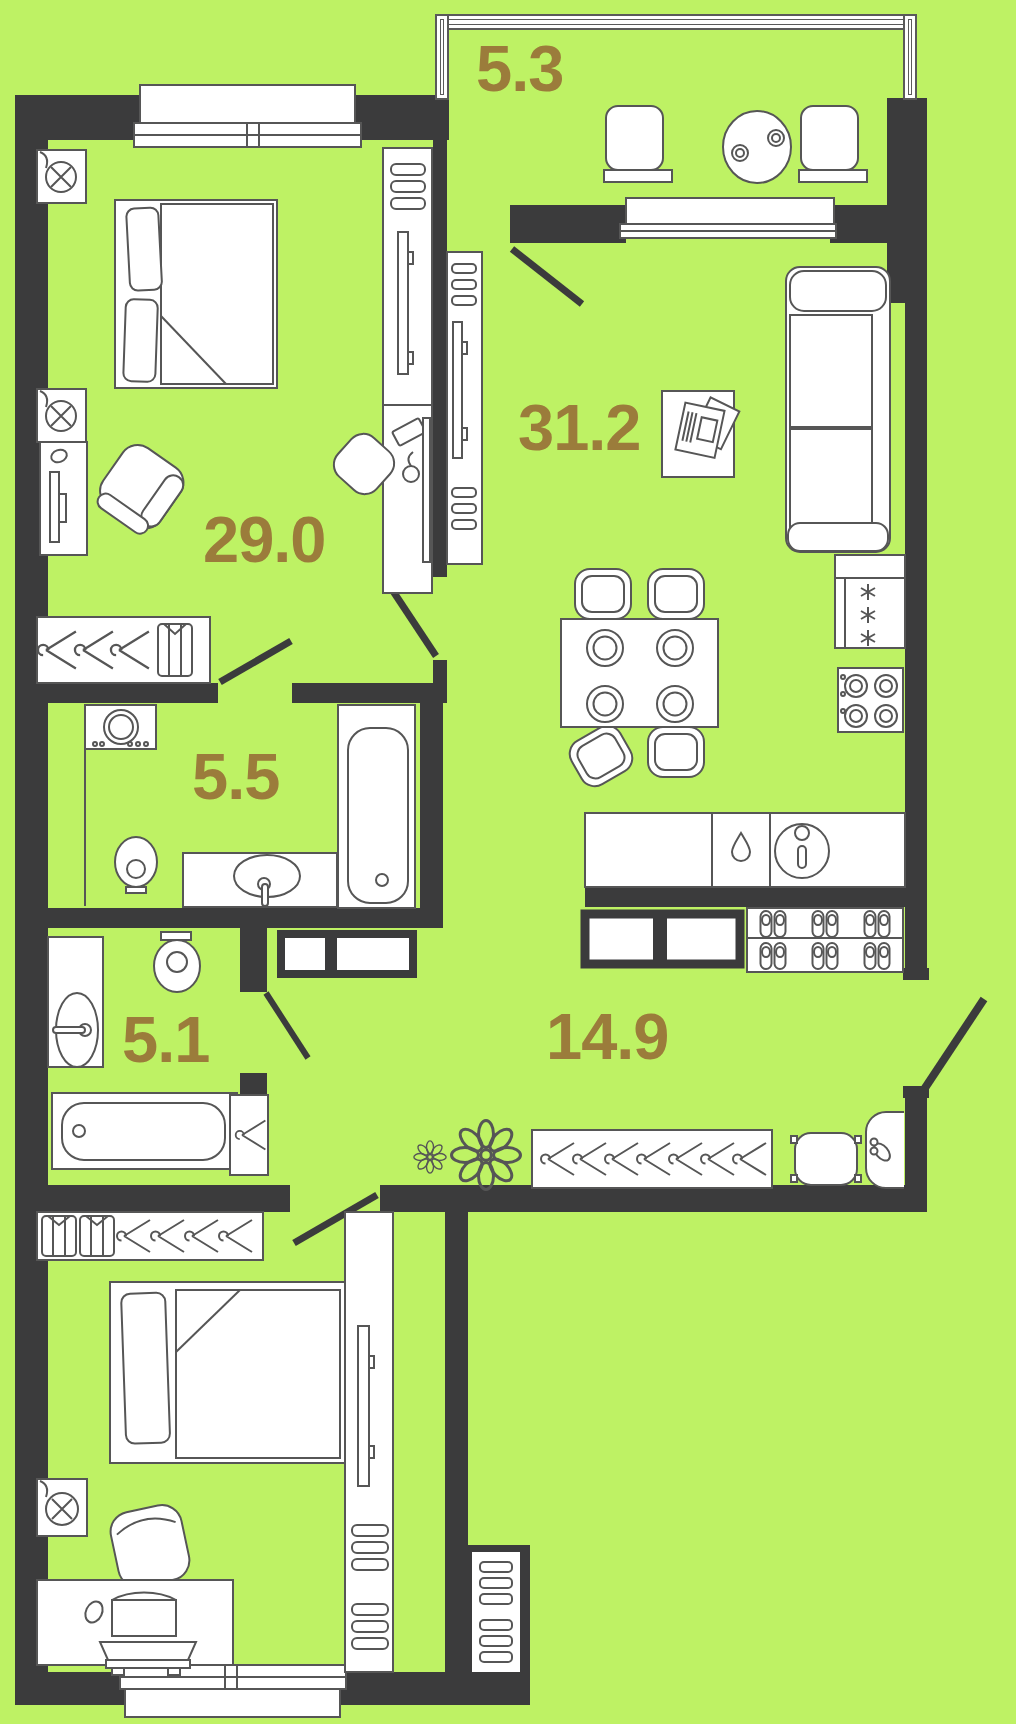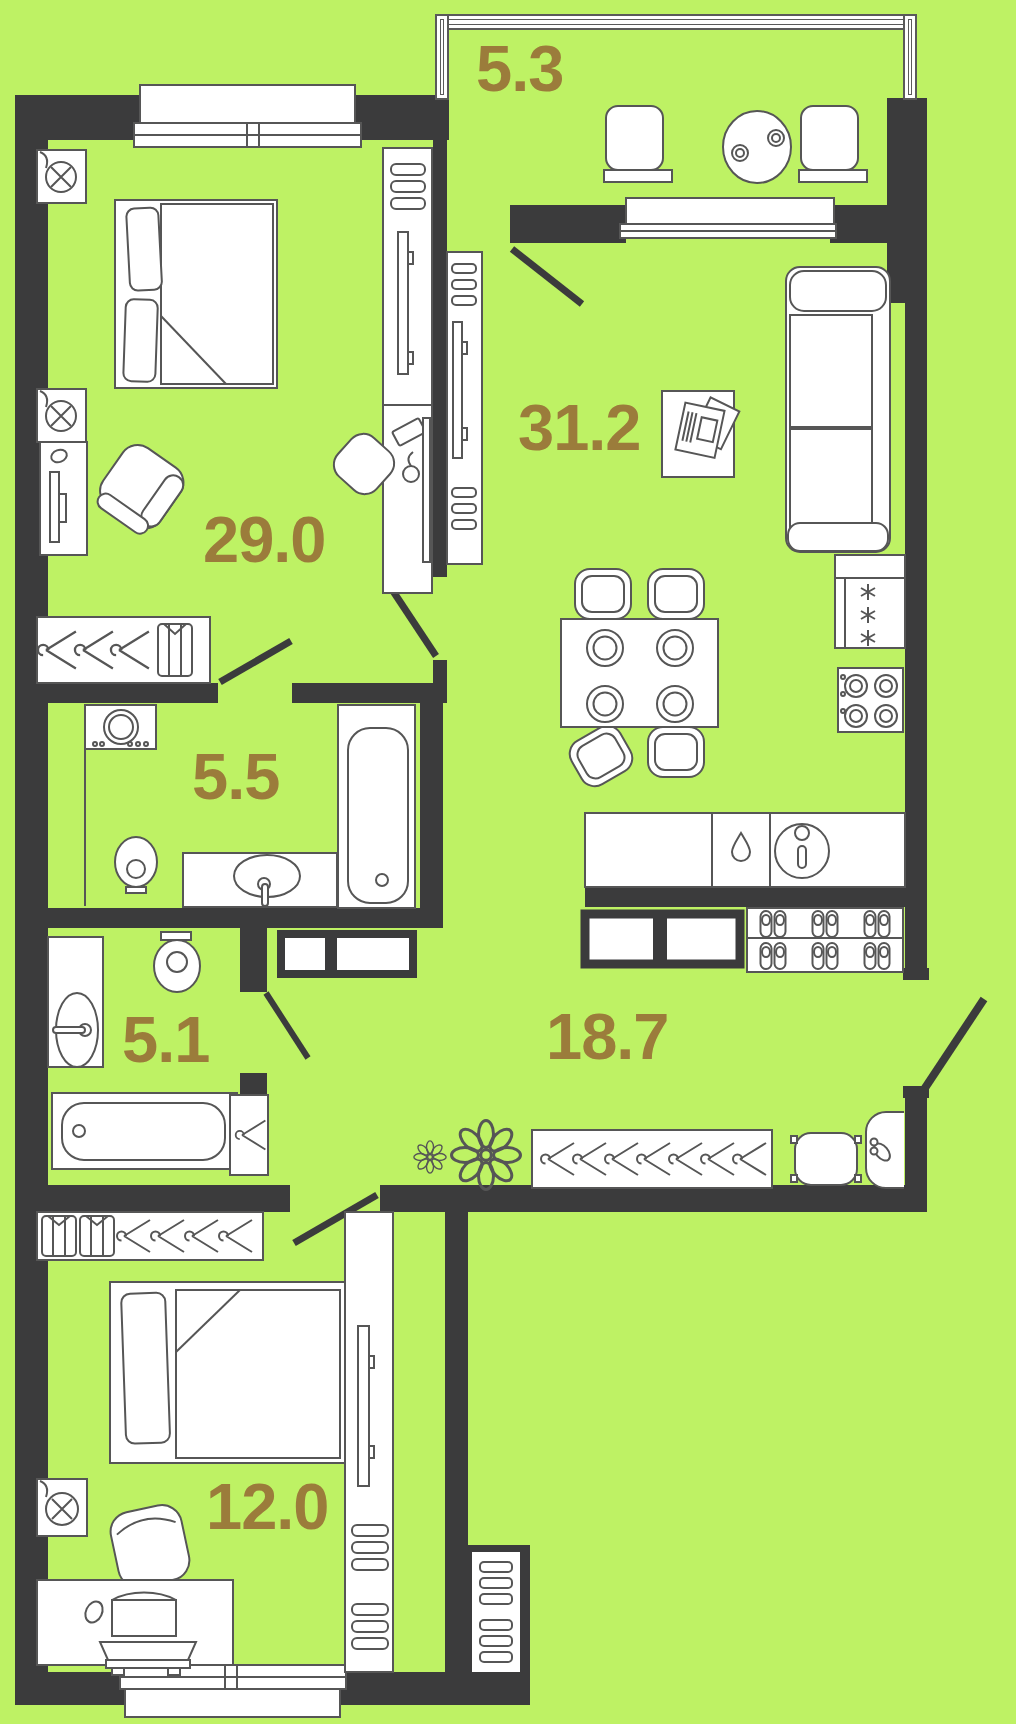--- a/index.html
+++ b/index.html
@@ -413,16 +413,15 @@
       <rect x="480" y="1636" width="32" height="10" rx="4"></rect>
       <rect x="480" y="1652" width="32" height="10" rx="4"></rect>
     </g>
   </svg>
 
   <div class="room-label lbl-balcony">5.3</div>
   <div class="room-label lbl-living">31.2</div>
   <div class="room-label lbl-bed1">29.0</div>
   <div class="room-label lbl-bath1">5.5</div>
   <div class="room-label lbl-bath2">5.1</div>
-  <div class="room-label lbl-hall">18.7</div>
-  <div class="room-label lbl-bed2">12.0</div>
+  <div class="room-label lbl-hall">14.9</div>
 
 </div>
 
 </body></html>

